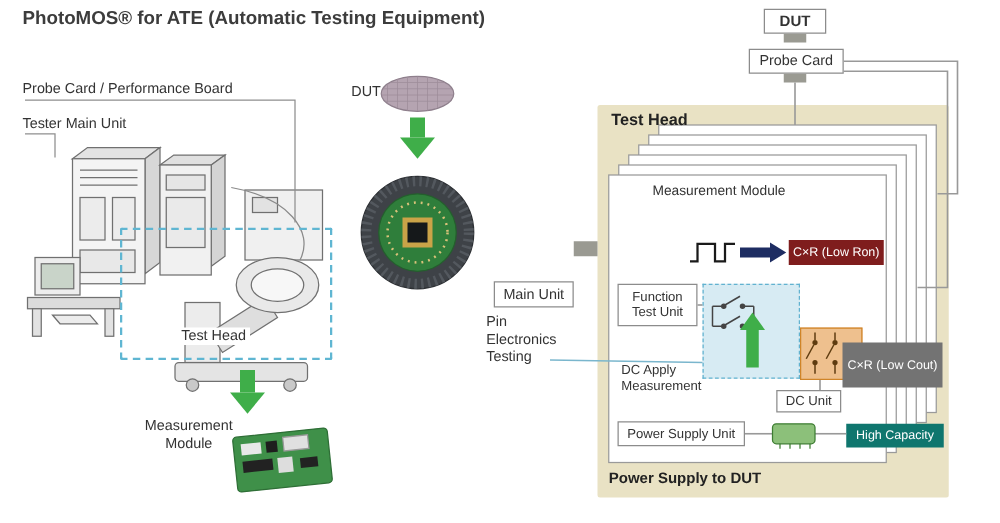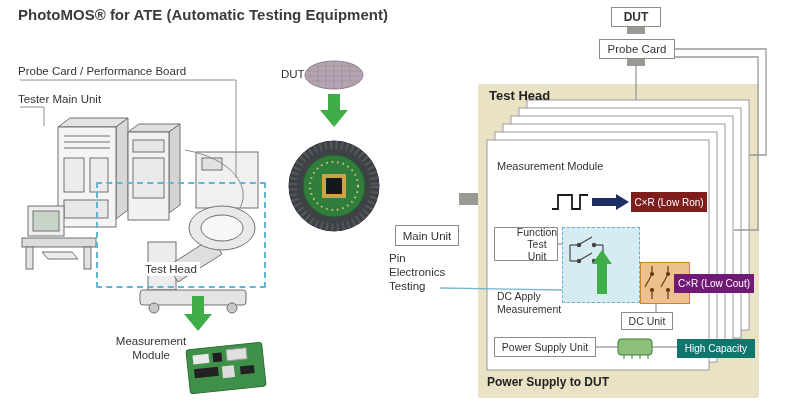--- a/index.html
+++ b/index.html
@@ -139,34 +139,34 @@
 
   <div class="box" style="left:395px;top:189px;width:64px;height:21px;font-size:11.5px;margin-top:36px;">Main Unit</div>
   <div class="tab" style="left:459px;top:193px;width:19px;height:12px;"></div>
 
   <div class="lbl" style="left:389px;top:251px;">
     <span class="ln">Pin</span>
     <span class="ln">Electronics</span>
     <span class="ln">Testing</span>
   </div>
 
-  <div class="lbl" style="left:497px;top:146px;font-size:11px;margin-top:13px;">Measurement Module</div>
+  <div class="lbl" style="left:522px;top:146px;font-size:11px;">Measurement Module</div>
 
   <div class="badge" style="left:631px;top:192px;width:76px;height:20px;background:#7f1d1d;">C×R (Low Ron)</div>
 
-  <div class="box" style="left:494px;top:227px;width:64px;height:34px;font-size:10.5px;padding-left:22px;">
+  <div class="box" style="left:494px;top:227px;width:64px;height:34px;font-size:10.5px;">
     <span class="ln">Function</span>
     <span class="ln">Test Unit</span>
   </div>
 
   <div class="dashedblue" style="left:562px;top:227px;width:78px;height:76px;"></div>
 
   <div style="position:absolute;left:640px;top:262px;width:50px;height:42px;background:#eec08e;border:1.5px solid #cf8428;box-sizing:border-box;"></div>
 
-  <div class="badge" style="left:674px;top:274px;width:80px;height:19px;background:#701a75;">C×R (Low Cout)</div>
+  <div class="badge" style="left:674px;top:274px;width:80px;height:36px;background:#737373;">C×R (Low Cout)</div>
 
   <div class="lbl" style="left:497px;top:289px;font-size:10.5px;">DC Apply</div>
   <div class="lbl" style="left:497px;top:302px;font-size:10.5px;">Measurement</div>
 
   <div class="box" style="left:621px;top:312px;width:52px;height:18px;font-size:10.5px;border-width:1px;">DC Unit</div>
 
   <div class="box" style="left:494px;top:337px;width:102px;height:20px;font-size:10.5px;border-width:1px;">Power Supply Unit</div>
 
   <div class="badge" style="left:677px;top:339px;width:78px;height:19px;background:#0f766e;">High Capacity</div>
 

